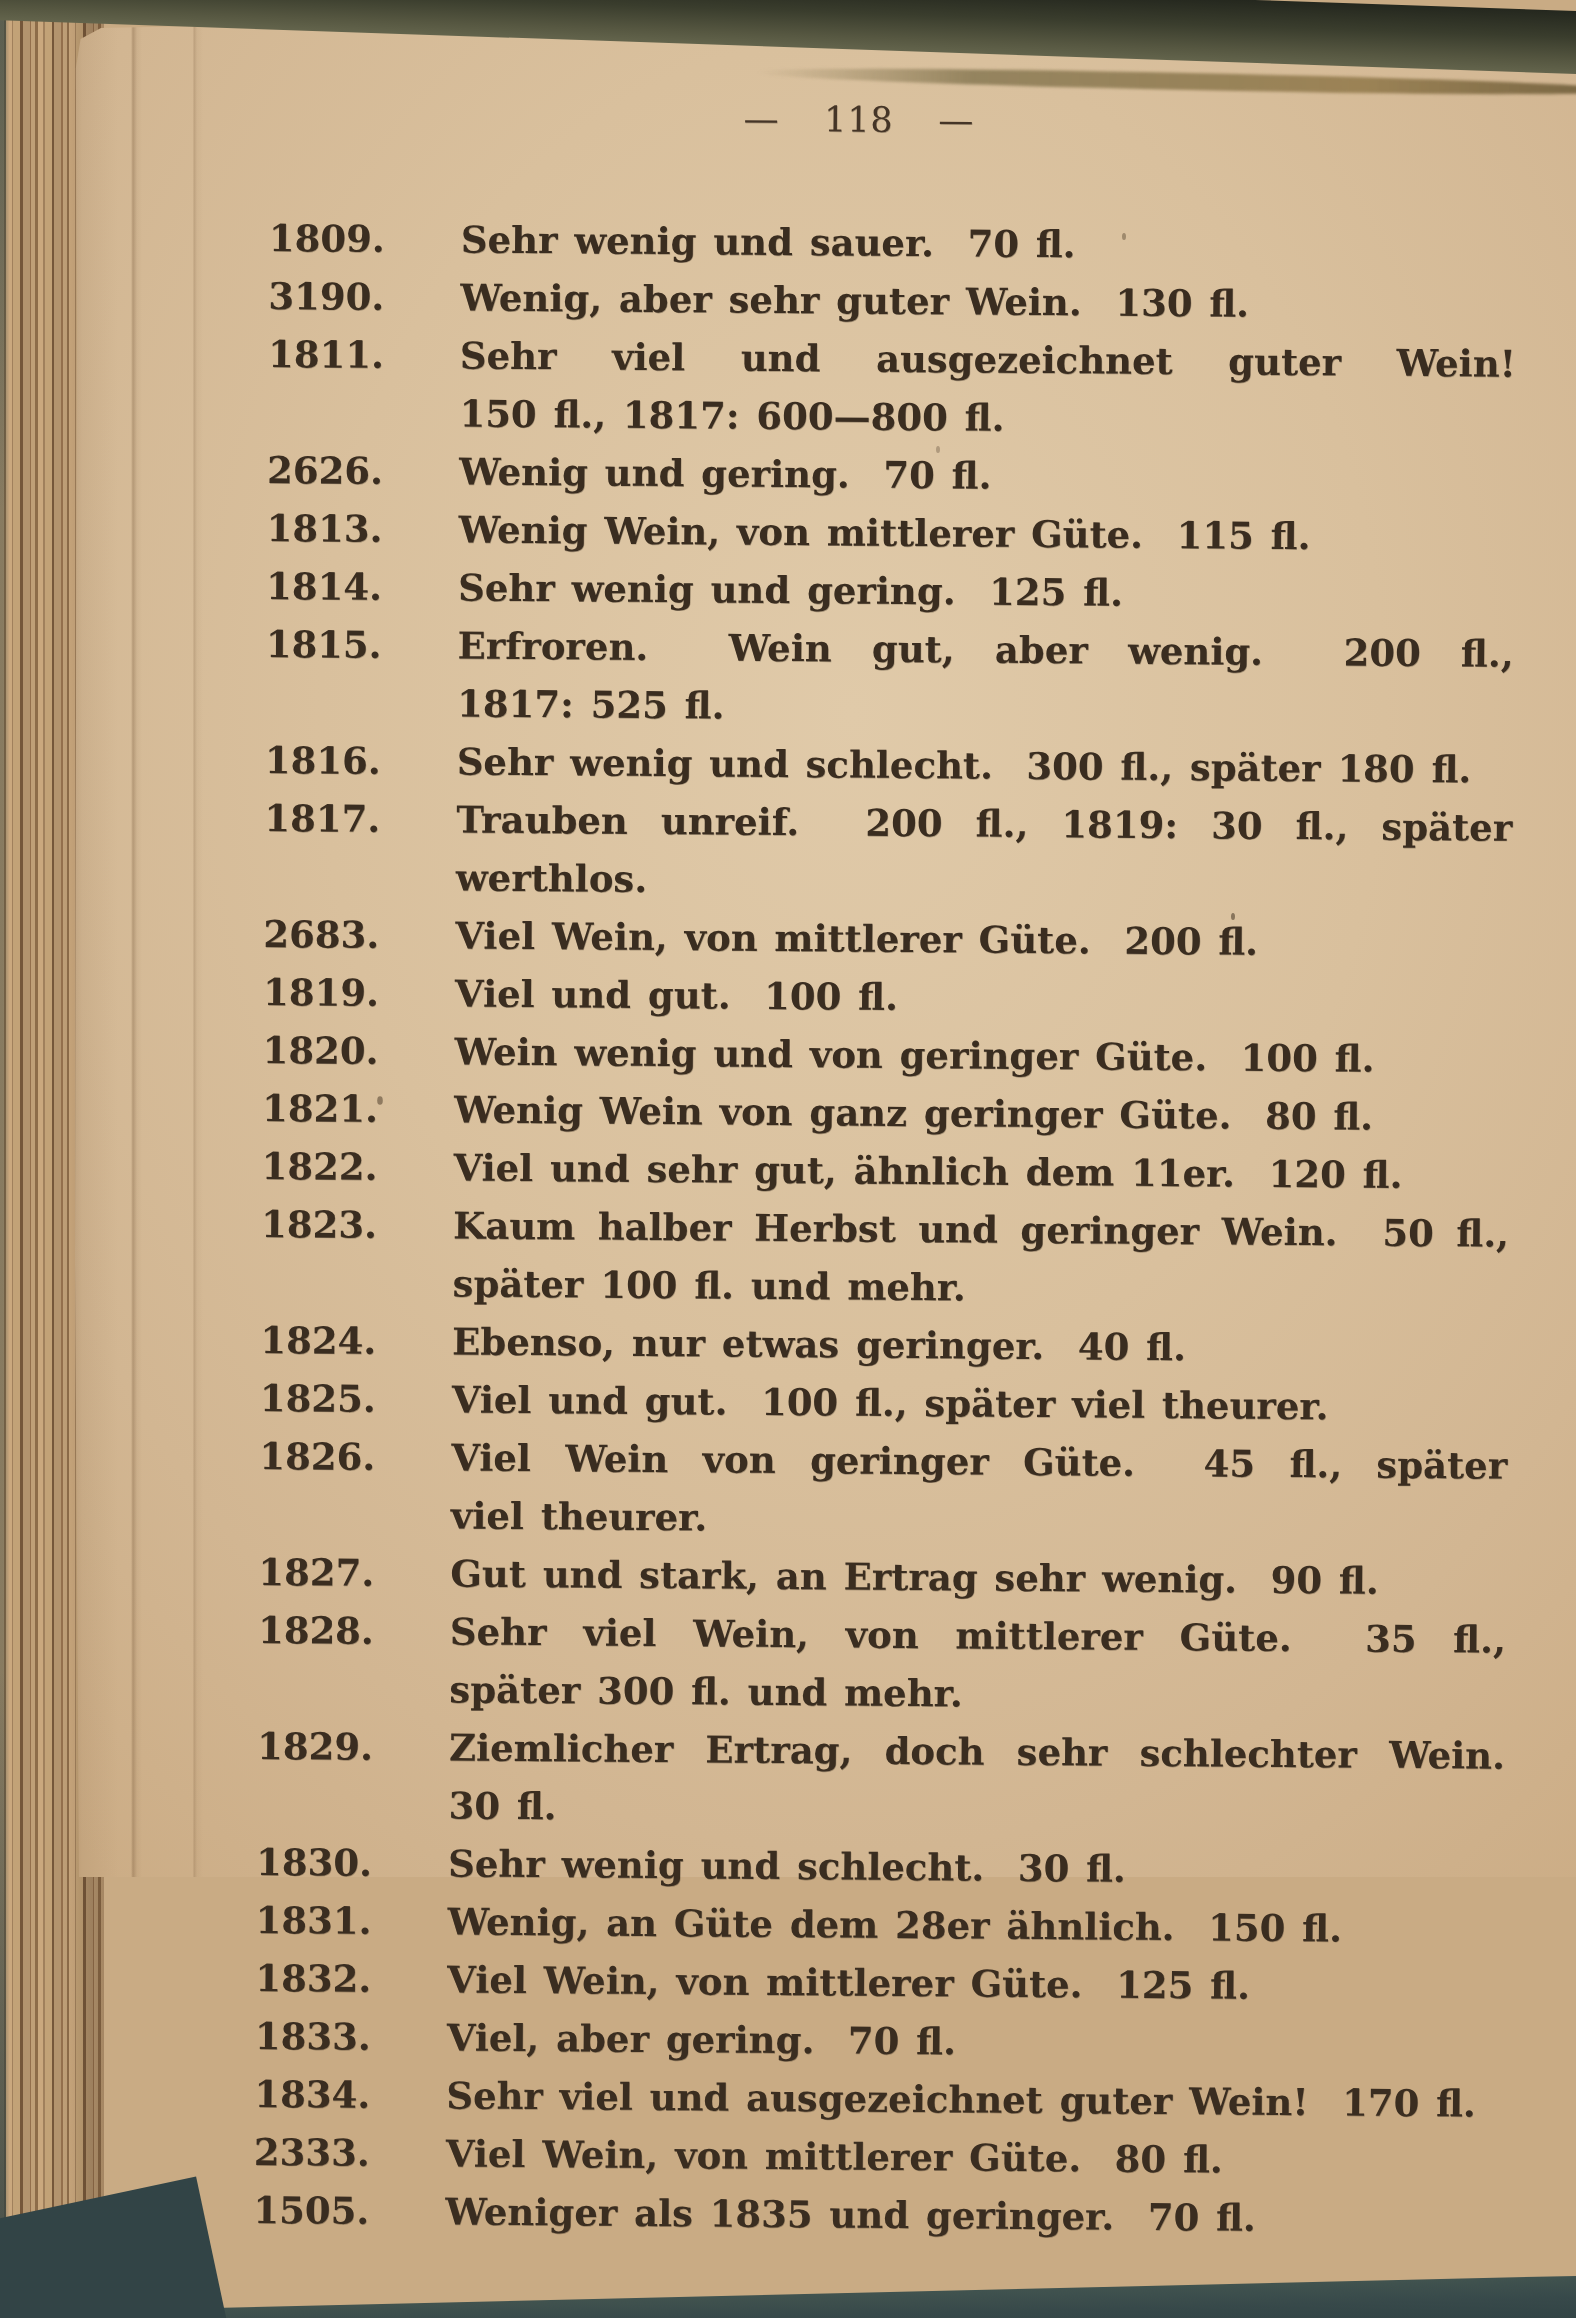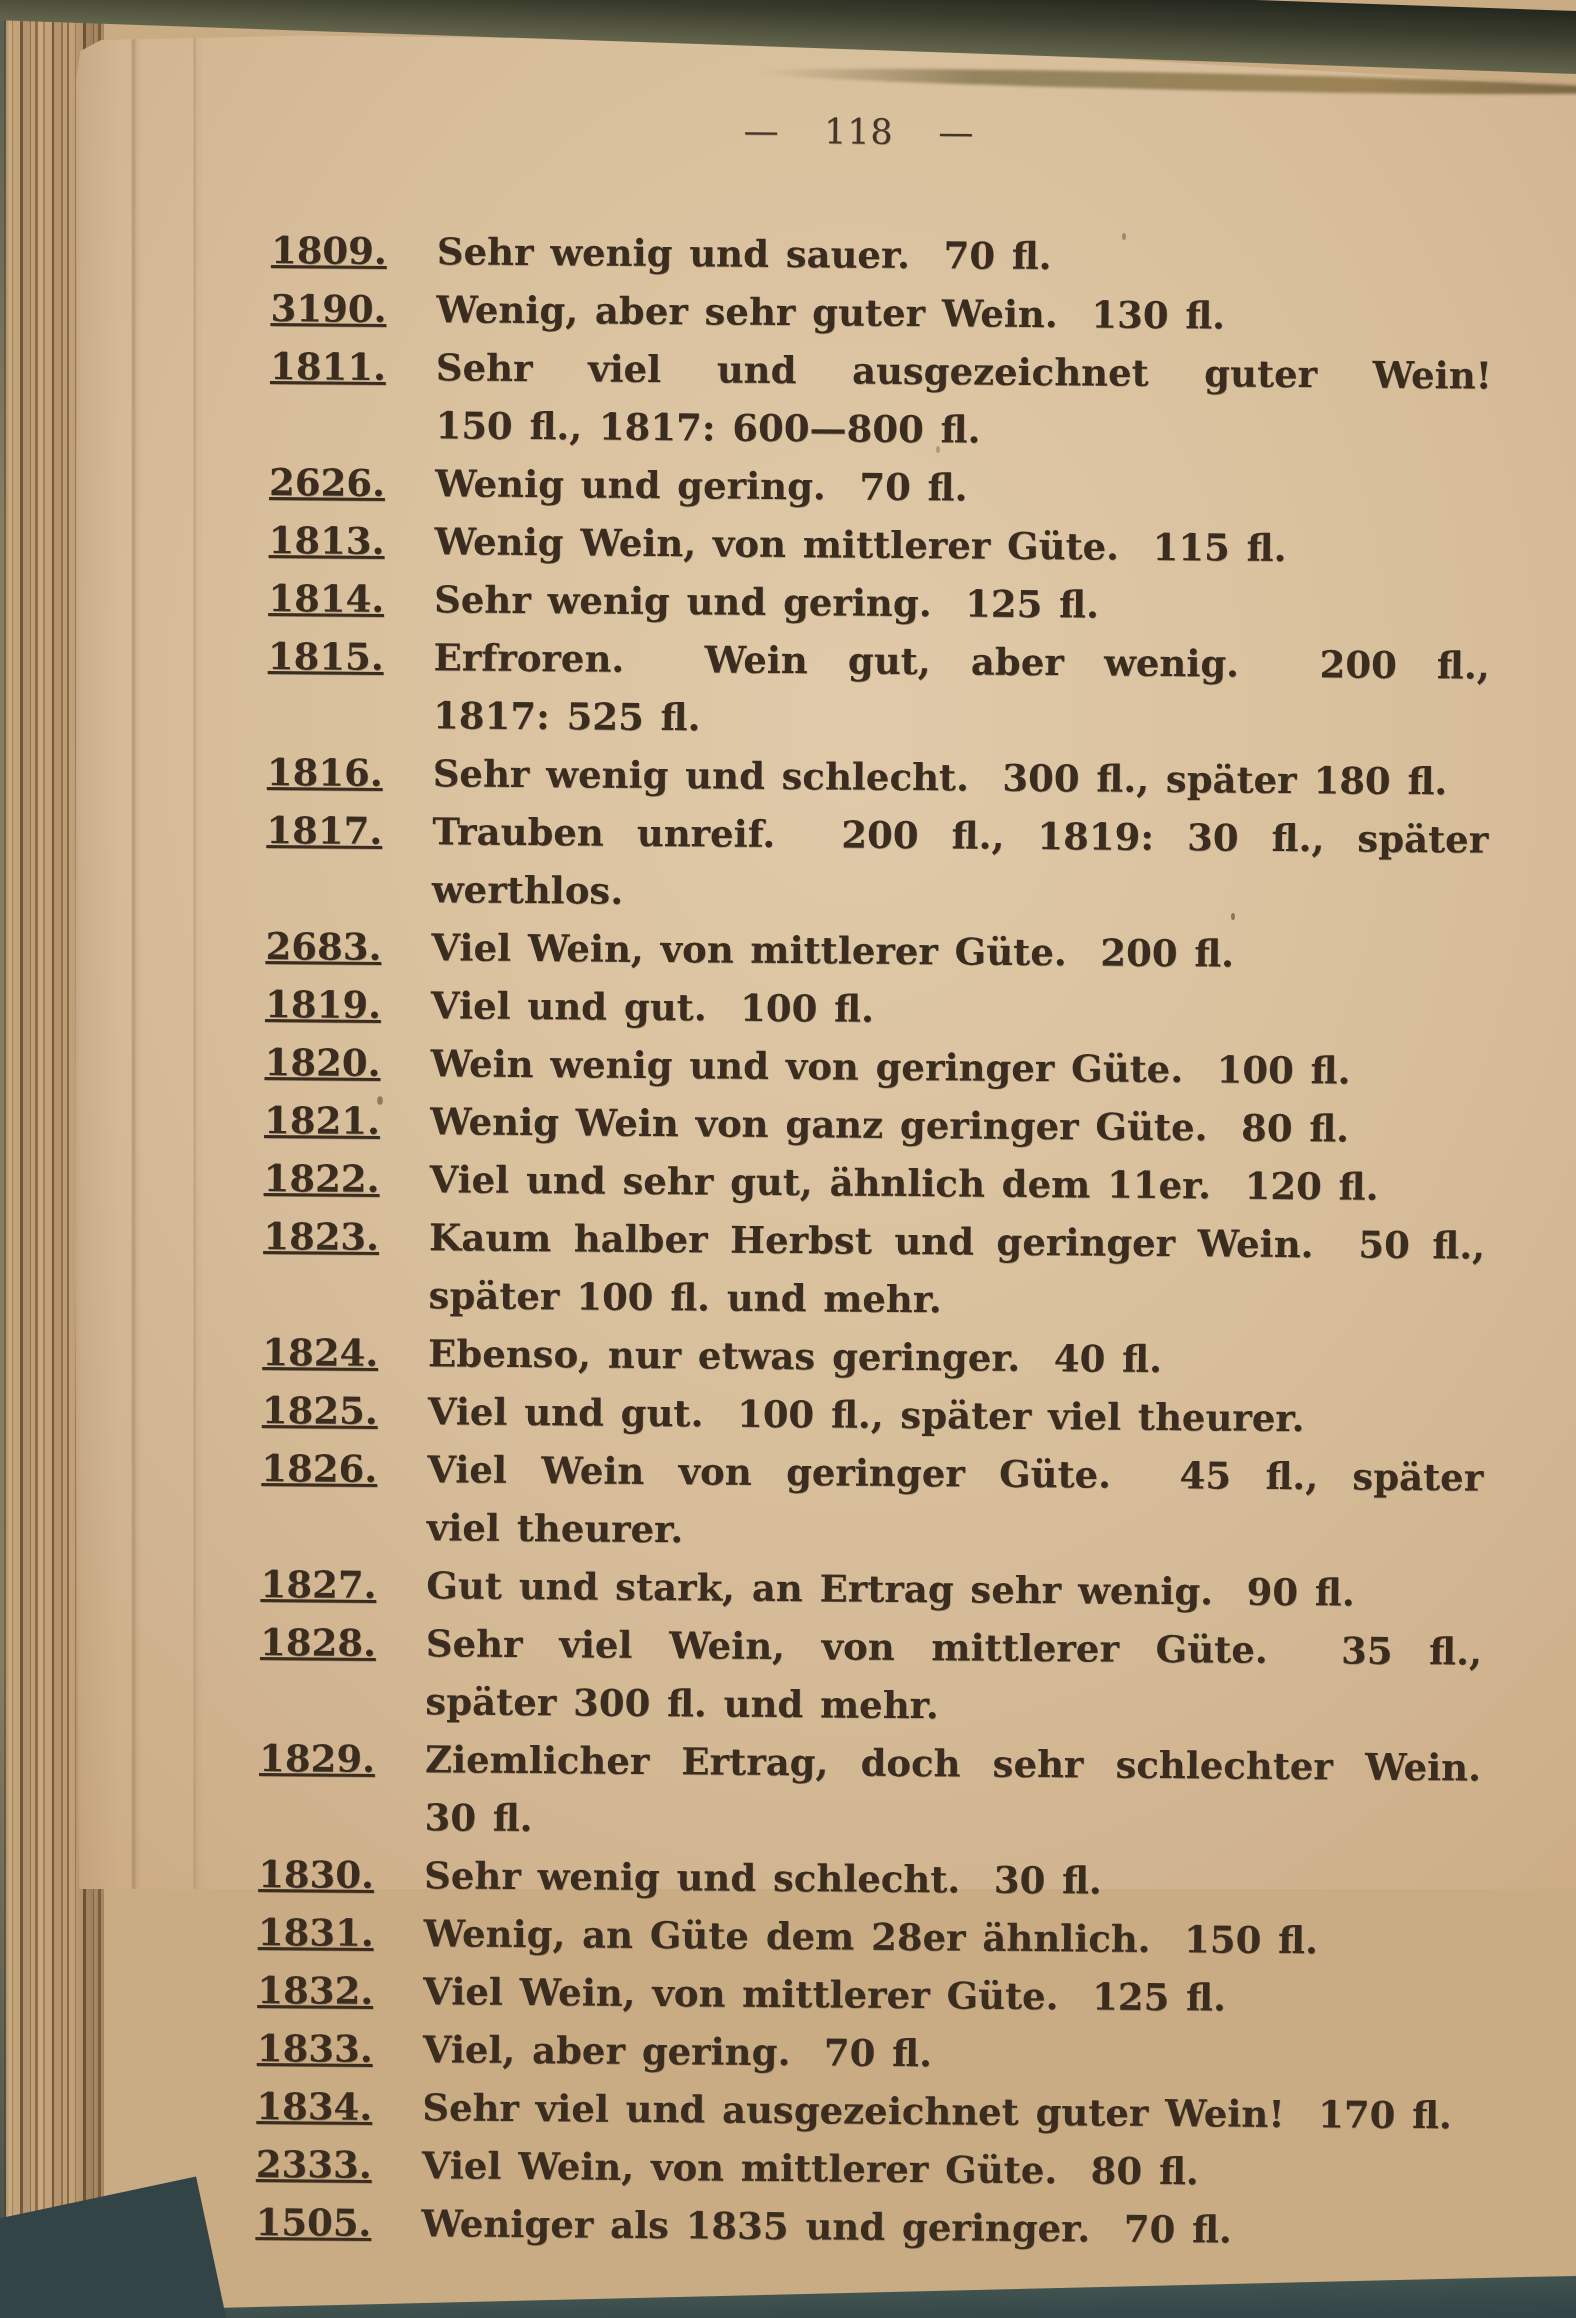--- a/index.html
+++ b/index.html
@@ -36,21 +36,21 @@
   }
   .left-sliver {
     position: absolute; left: 0; top: 0; width: 5.5px; height: 100%;
     background: linear-gradient(180deg, rgba(52,70,66,.55) 0%, rgba(52,70,66,0) 22%,
                 rgba(52,70,66,0) 72%, rgba(44,62,64,.75) 100%);
   }
 
   
   .page {
     position: absolute;
-    left: 68px; top: 12px;
+    left: 68px; top: 0;
     width: 1508px; height: 1877px;
     background:
       linear-gradient(90deg, rgba(122,89,55,.30) 0px, rgba(122,89,55,.10) 14px, rgba(122,89,55,0) 50px),
       radial-gradient(ellipse 1182px 1497px at 52% 38%,
         #e0caa9 0%, #d9c09d 45%, #d2b692 76%, #ccad86 100%);
     clip-path: polygon(
       7.9px 68px, 12.6px 39px, 33px 28px,
       236px 23.6px, 630px 28px, 1025px 46px, 1508px 73px,
       1508px 2287px, 1103px 2274px, 630px 2262px,
       236px 2252px, 75px 2243px, 27px 2232px,
@@ -121,23 +121,22 @@
     text-align: center;
     word-spacing: 33px;
     letter-spacing: 0.8px;
     color: #453527;
   }
   .entries { margin-top: 72px; }
   .entry { display: flex; align-items: flex-start; }
   .year {
     flex: none;
     width: 120px;
-    margin-right: 50px;
-    text-align: right;
-    text-decoration: underline;
+    margin-right: 74px;
+    text-align: center;
   }
   .desc { width: 1056px; }
   .tline { white-space: pre; }
   .tline.stretch {
     white-space: pre-wrap;
     text-align: justify;
     text-align-last: justify;
     width: 1056px;
   }
 

